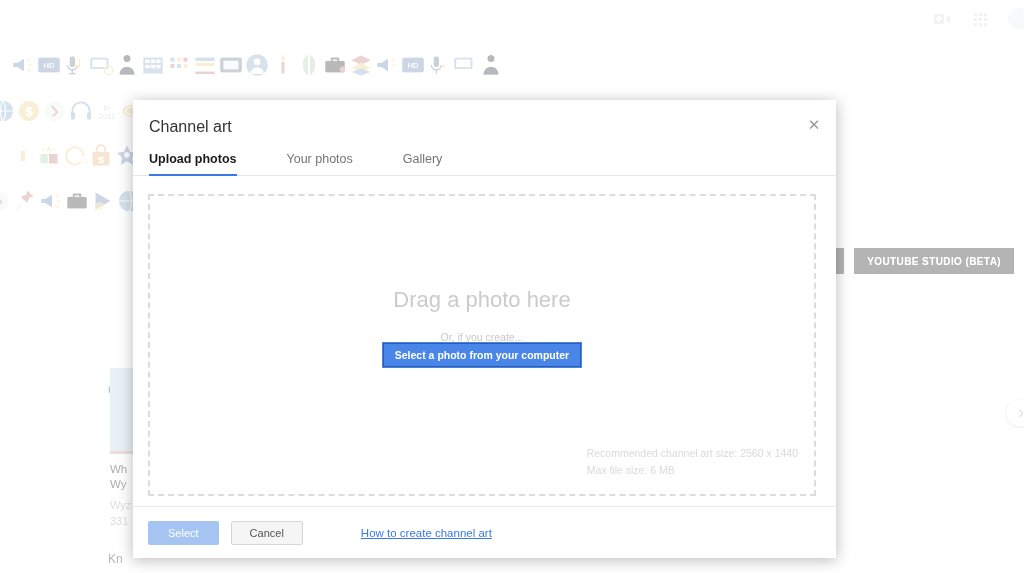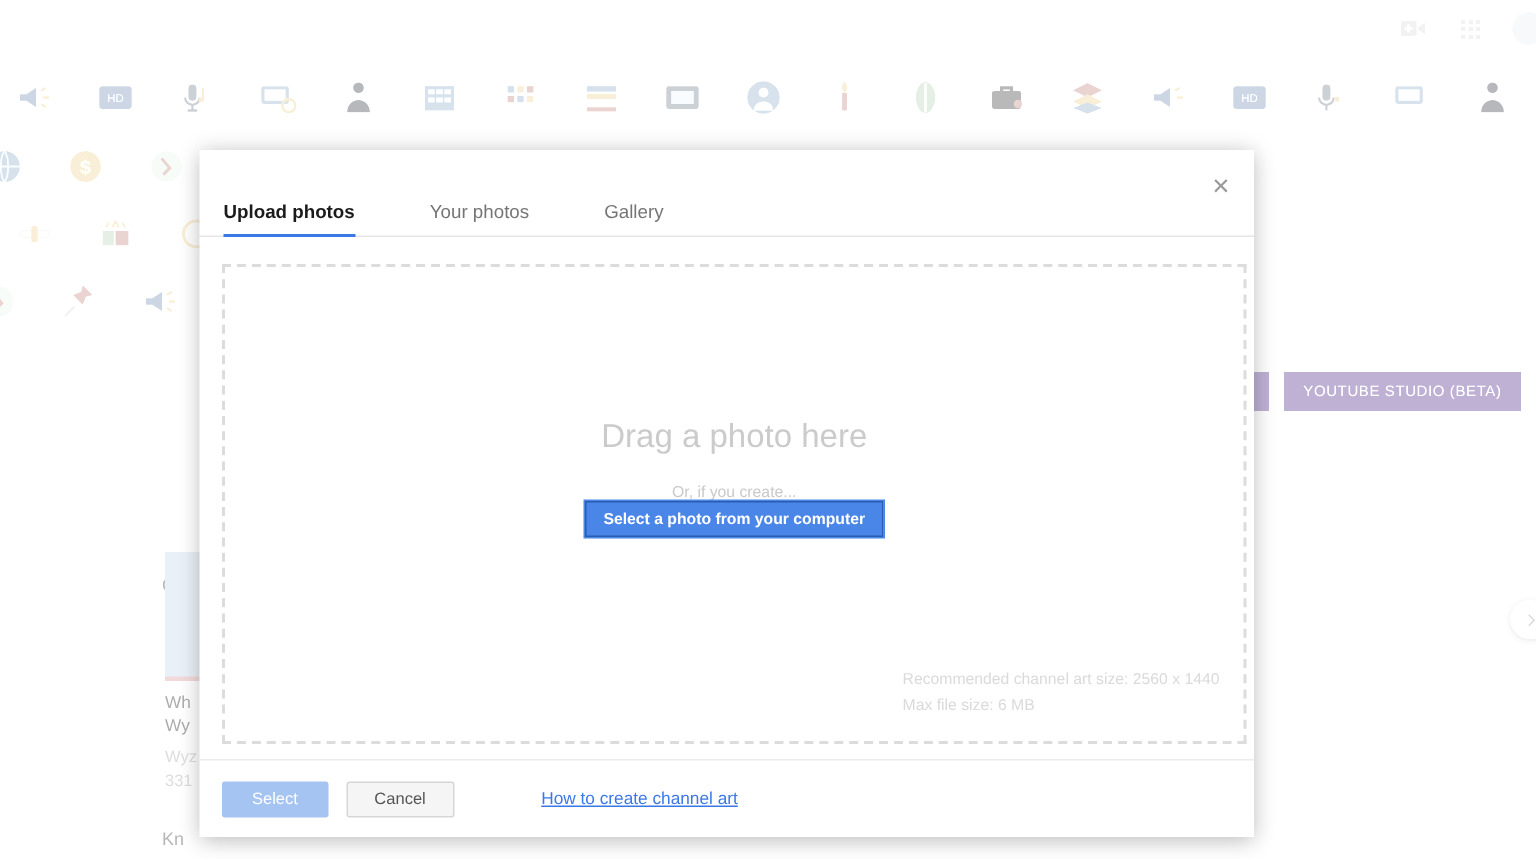--- a/index.html
+++ b/index.html
@@ -92,21 +92,20 @@
     position: absolute;
     top: 38px; left: 0;
     width: 1024px; height: 185px;
     background: #fff;
     overflow: hidden;
   }
   .icon-row {
     position: absolute;
     display: flex;
     align-items: center;
-    gap: 28px;
     white-space: nowrap;
   }
   .row-a { top: 14px; left: 10px; }
   .row-b { top: 60px; left: -10px; }
   .row-c { top: 105px; left: 10px; }
   .row-d { top: 150px; left: -14px; }
 
   .ic { width: 26px; height: 26px; flex: 0 0 26px; position: relative; }
   .ic svg { width: 26px; height: 26px; display: block; }
 
@@ -126,27 +125,27 @@
     width: 1024px; height: 72px;
     background: #fff;
     border-bottom: 1px solid #ececec;
   }
   .chan-actions {
     position: absolute;
     right: 10px; top: 25px;
     display: flex; gap: 10px;
   }
   .btn-blue-out {
-    background: #6d28d9;
+    background: #404040;
     color: #fff;
     border: none;
     height: 26px;
     padding: 0 13px;
     font-size: 10px;
-    font-weight: normal;
+    font-weight: bold;
     letter-spacing: .4px;
     font-family: "Liberation Sans", sans-serif;
     cursor: pointer;
     white-space: nowrap;
   }
 
   
   .shelf-title {
     position: absolute;
     left: 108px; top: 338px;
@@ -270,21 +269,21 @@
   .tab.active::after {
     content: "";
     position: absolute;
     left: 0; right: 16px; bottom: -1px;
     height: 2px;
     background: #3b78e7;
   }
 
   .modal-body {
     flex: 1;
-    padding: 18px 5px 10px 15px;
+    padding: 18px 20px 10px 15px;
     position: relative;
   }
   .dropzone {
     position: relative;
     width: 100%; height: 100%;
     border: 2px dashed #dcdcdc;
     display: flex;
     flex-direction: column;
     align-items: center;
     justify-content: center;
@@ -777,20 +776,21 @@
         <path d="M9 4l8 8-8 8" fill="none" stroke="#8a8a8a" stroke-width="2.2"></path>
       </svg>
     </div>
   </div>
 
   <div class="scrim"></div>
 
   <div class="modal">
 
     <div class="modal-head">
+      <div class="modal-title">Channel art</div>
       <div class="modal-close">
         <span>✕</span>
       </div>
     </div>
 
     <div class="tabs">
       <div class="tab active">Upload photos</div>
       <div class="tab">Your photos</div>
       <div class="tab">Gallery</div>
     </div>

